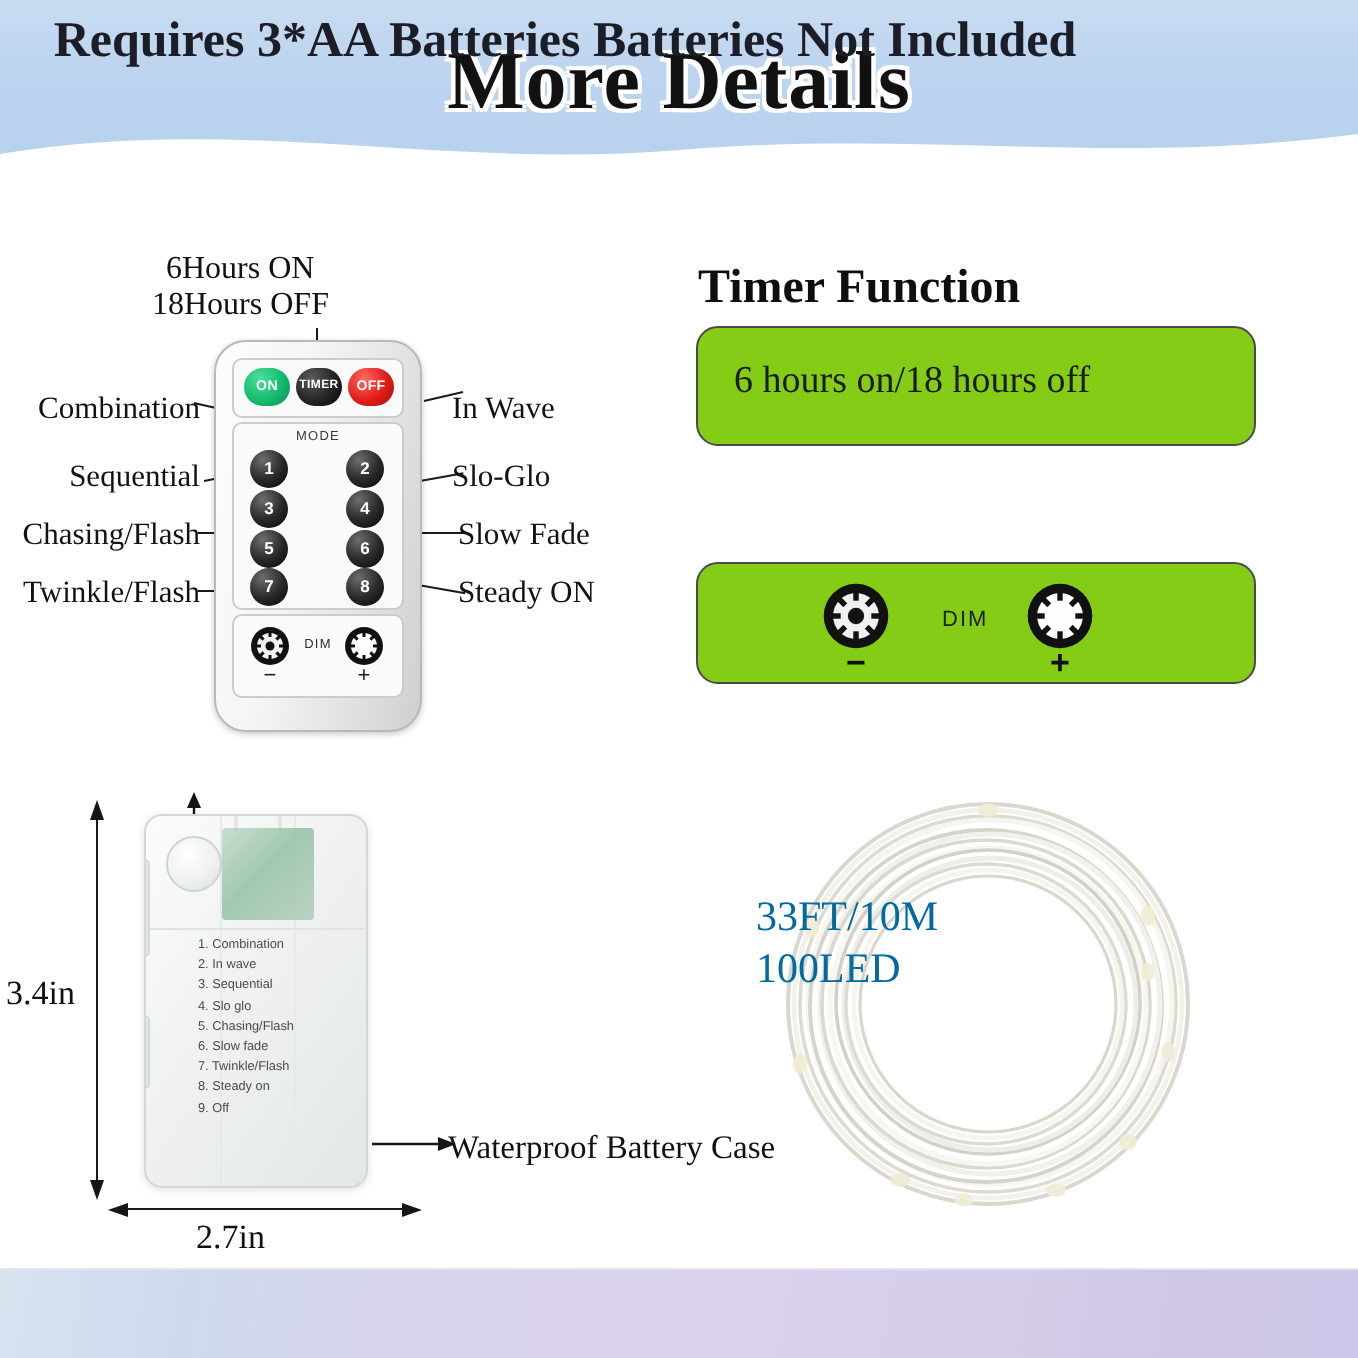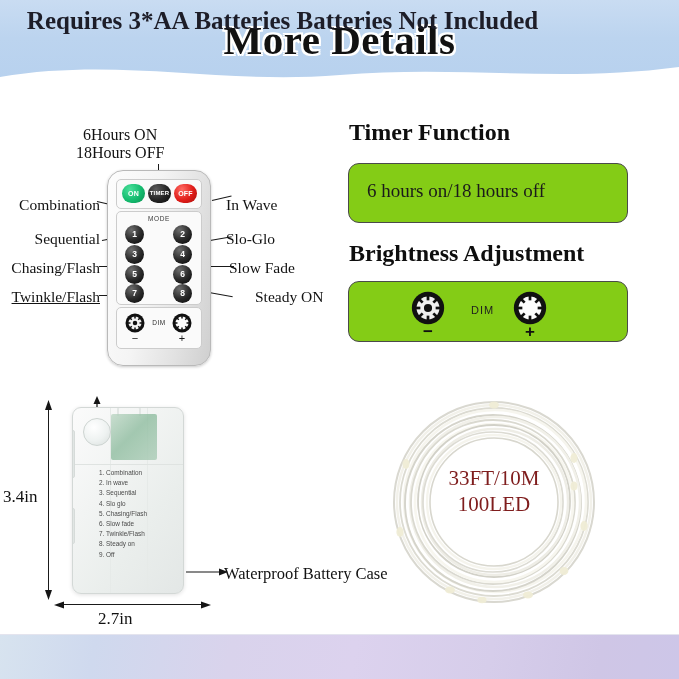--- a/index.html
+++ b/index.html
@@ -73,20 +73,21 @@
     white-space: nowrap;
     text-align: right;
   }
   .lbl-r { text-align: right; }
   .hdg {
     position: absolute;
     font-size: 24px;
     font-weight: bold;
     color: #0e0e0e;
     white-space: nowrap;
+    margin-top: 12px;
   }
 
   .leader {
     position: absolute;
     background: #1a1a1a;
     height: 1px;
   }
   .leader-v {
     position: absolute;
     background: #1a1a1a;
@@ -332,25 +333,25 @@
   }
 
   
   #led-coil {
     position: absolute;
     left: 378px; top: 386px;
     width: 232px; height: 232px;
   }
   #coil-text {
     position: absolute;
-    left: 378px; top: 465px;
+    left: 378px; top: 445px;
     width: 232px;
-    text-align: center;
+    text-align: left;
     font-size: 21px;
-    color: #7f1d1d;
+    color: #0369a1;
     line-height: 26px;
   }
 </style>
 </head>
 <body>
 
 <div id="page">
 
   <div id="header-band">
     <svg id="header-wave" viewBox="0 0 679 30" preserveAspectRatio="none">
@@ -365,34 +366,34 @@
 
   <div class="lbl lbl-r" style="left:0px; top:196px; width:100px;">Combination</div>
   <div class="leader" style="left:97px; top:201px; width:18px; transform:rotate(13deg); transform-origin:left center;"></div>
 
   <div class="lbl lbl-r" style="left:0px; top:230px; width:100px;">Sequential</div>
   <div class="leader" style="left:102px; top:240px; width:20px; transform:rotate(-11deg); transform-origin:left center;"></div>
 
   <div class="lbl lbl-r" style="left:0px; top:259px; width:100px;">Chasing/Flash</div>
   <div class="leader" style="left:99px; top:266px; width:22px;"></div>
 
-  <div class="lbl lbl-r" style="left:0px; top:288px; width:100px;text-decoration:underline;">Twinkle/Flash</div>
+  <div class="lbl lbl-r" style="left:0px; top:288px; width:100px;">Twinkle/Flash</div>
   <div class="leader" style="left:99px; top:295px; width:22px;"></div>
 
   <div class="leader" style="left:212px; top:200px; width:20px; transform:rotate(-13deg); transform-origin:left center;"></div>
   <div class="lbl" style="left:226px; top:196px;">In Wave</div>
 
   <div class="leader" style="left:210px; top:240px; width:22px; transform:rotate(-10deg); transform-origin:left center;"></div>
   <div class="lbl" style="left:226px; top:230px;">Slo-Glo</div>
 
   <div class="leader" style="left:210px; top:266px; width:24px;"></div>
   <div class="lbl" style="left:229px; top:259px;">Slow Fade</div>
 
   <div class="leader" style="left:209px; top:292px; width:24px; transform:rotate(10deg); transform-origin:left center;"></div>
-  <div class="lbl" style="left:229px; top:288px;margin-left:26px;">Steady ON</div>
+  <div class="lbl" style="left:229px; top:288px;">Steady ON</div>
 
   <div id="remote-body">
 
     <div class="remote-panel" id="panel-power">
       <div class="pwr-btn" id="btn-on">ON</div>
       <div class="pwr-btn" id="btn-timer">TIMER</div>
       <div class="pwr-btn" id="btn-off">OFF</div>
     </div>
 
     <div class="remote-panel" id="panel-mode">
@@ -450,21 +451,20 @@
       <div class="dim-sign" id="dim-sign-plus">+</div>
     </div>
   </div>
 
   <div class="hdg" style="left:349px; top:119px;">Timer Function</div>
 
   <div class="info-box" id="timer-box">
     <div id="timer-box-text">6 hours on/18 hours off</div>
   </div>
 
-  <div class="hdg" style="left:349px; top:240px;">Brightness Adjustment</div>
 
   <div class="info-box" id="bright-box">
     <div class="bright-knob" id="bright-knob-minus">
       <svg viewBox="0 0 40 40" width="34" height="34">
         <circle cx="20" cy="20" r="19" fill="#111"></circle>
         <circle cx="20" cy="20" r="13.5" fill="#f0f0f0"></circle>
         <circle cx="20" cy="20" r="4.8" fill="#111"></circle>
         <g stroke="#111" stroke-width="3.2">
           <line x1="20" y1="4.5" x2="20" y2="11"></line>
           <line x1="20" y1="29" x2="20" y2="35.5"></line>

